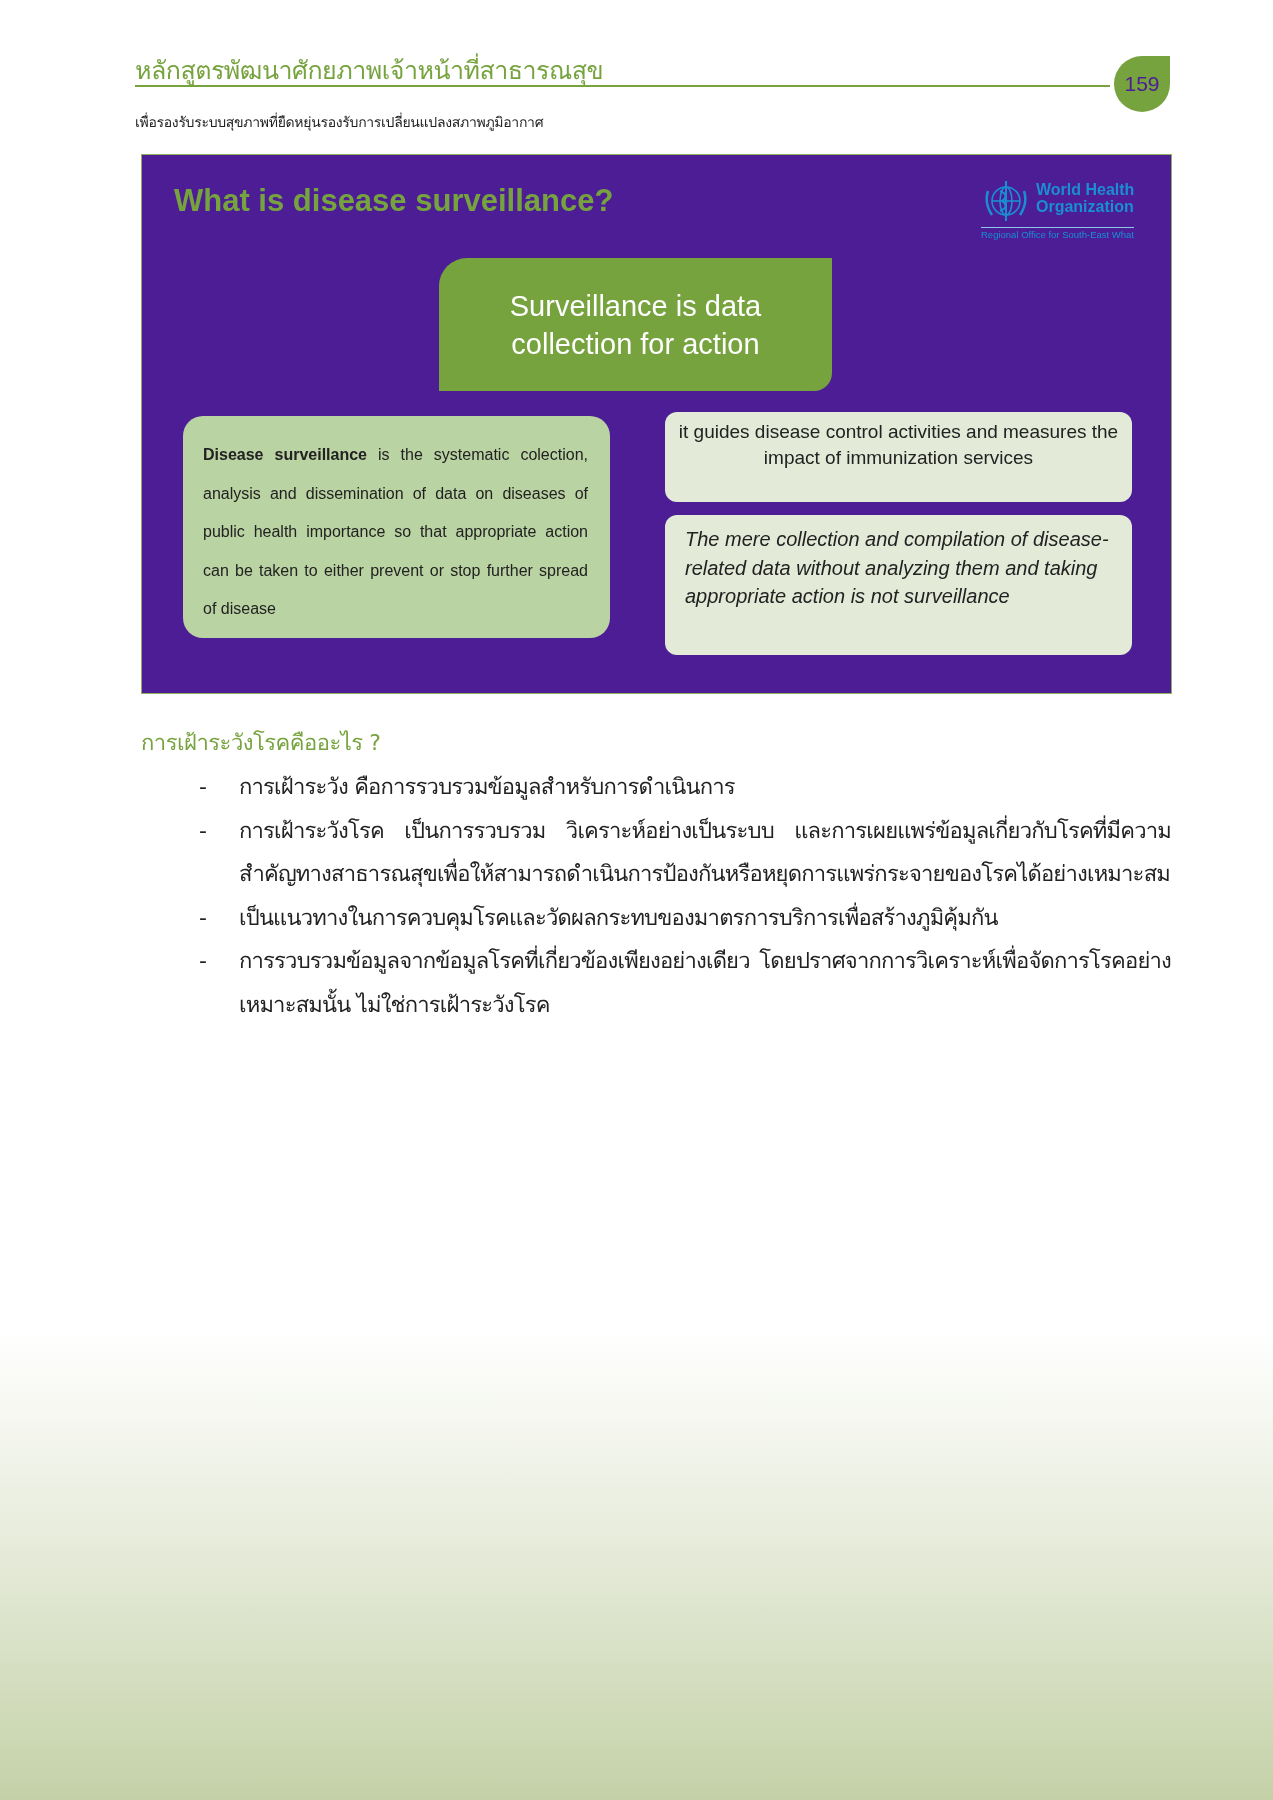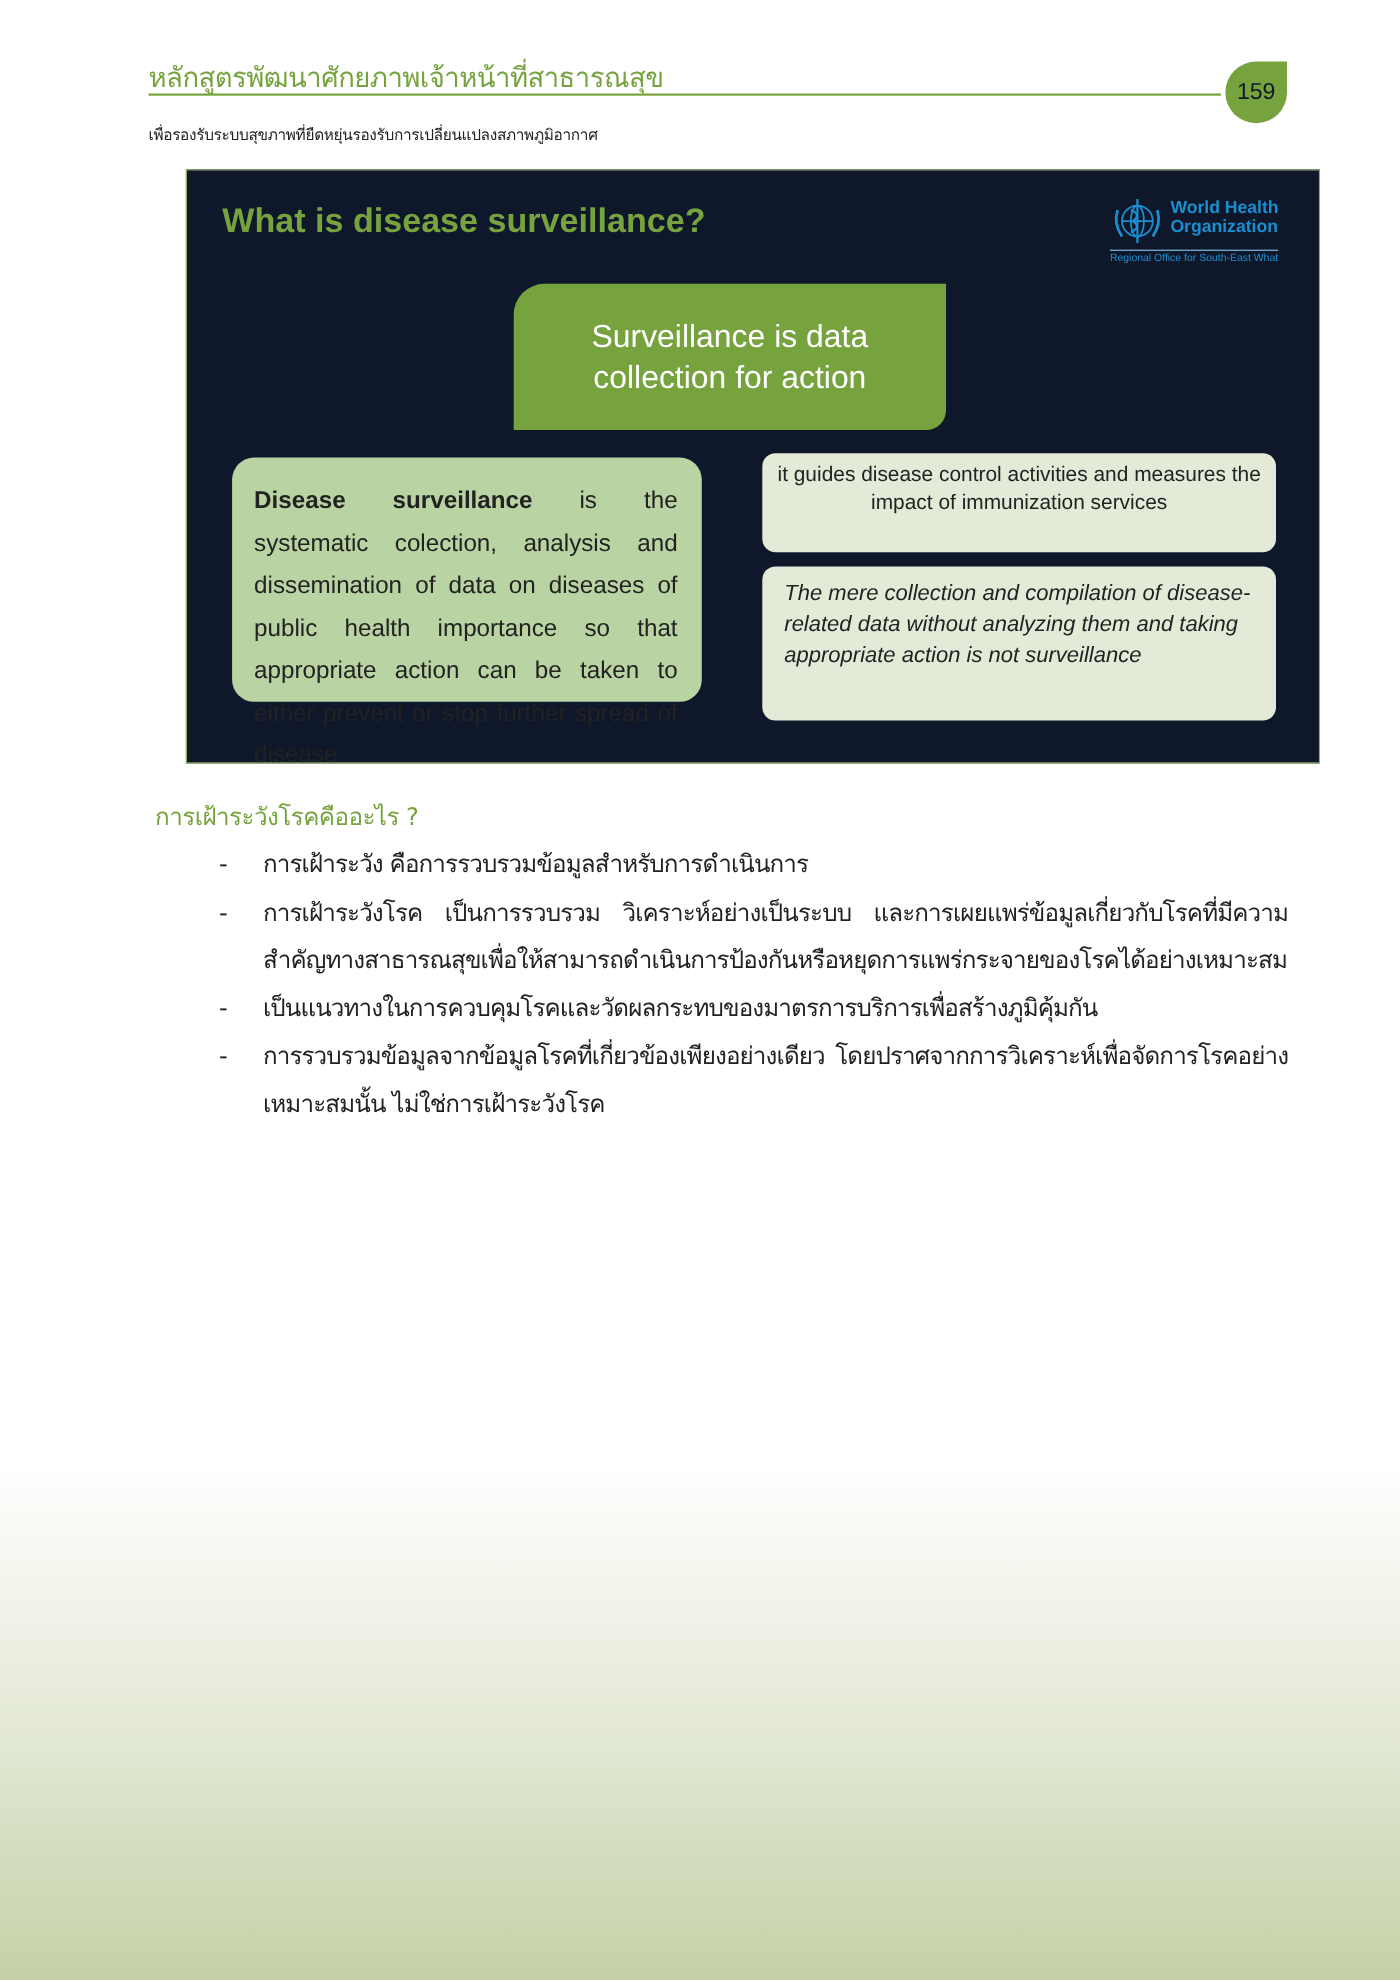--- a/index.html
+++ b/index.html
@@ -15,25 +15,25 @@
   .header-rule {
     position: absolute; left: 135px; top: 85px; width: 975px; height: 2px; background: #77a33f;
   }
   .header-subtitle {
     position: absolute; left: 135px; top: 92px;
     color: #222; font-size: 14px; font-family: "DejaVu Sans", sans-serif; letter-spacing: -0.3px; margin-top: 19px;
   }
   .page-badge {
     position: absolute; left: 1114px; top: 56px; width: 56px; height: 56px;
     background: #77a33f; border-radius: 50% 0 50% 50%;
-    color: #0f172a; font-size: 21px; display: flex; align-items: center; justify-content: center;
+    color: #4c1d95; font-size: 21px; display: flex; align-items: center; justify-content: center;
   }
   .slide {
     position: absolute; left: 141px; top: 154px; width: 1029px; height: 538px;
-    border: 1px solid #8fae62; background: #0f172a; margin-left: 28px;
+    border: 1px solid #8fae62; background: #4c1d95;
   }
   .slide-title {
     position: absolute; left: 32px; top: 28px;
     color: #77a33f; font-size: 31px; font-weight: bold;
   }
   .who-logo {
     position: absolute; left: 838px; top: 22px; width: 160px; height: 62px;
   }
   .who-emblem {
     position: absolute; left: 0; top: 0; width: 52px; height: 48px;
@@ -48,21 +48,21 @@
   }
   .main-box {
     position: absolute; left: 297px; top: 103px; width: 393px; height: 133px;
     background: #77a33f; border-radius: 28px 0 18px 0;
     color: #fff; font-size: 29px; text-align: center; line-height: 38px;
     display: flex; align-items: center; justify-content: center;
   }
   .def-box {
     position: absolute; left: 41px; top: 261px; width: 427px; height: 222px;
     background: #bad3a2; border-radius: 20px; box-sizing: border-box;
-    padding: 20px 22px 0 20px; color: #222; font-size: 22px; line-height: 38.5px; text-align: justify;
+    padding: 20px 22px 0 20px; color: #222; font-size: 16px; line-height: 38.5px; text-align: justify;
   }
   .def-box b { font-weight: bold; }
   .note1 {
     position: absolute; left: 523px; top: 257px; width: 467px; height: 90px;
     background: #e3ead8; border-radius: 12px; box-sizing: border-box;
     padding-top: 7px; color: #222; font-size: 19px; line-height: 26px; text-align: center;
   }
   .note2 {
     position: absolute; left: 523px; top: 360px; width: 467px; height: 140px;
     background: #e3ead8; border-radius: 12px; box-sizing: border-box;

